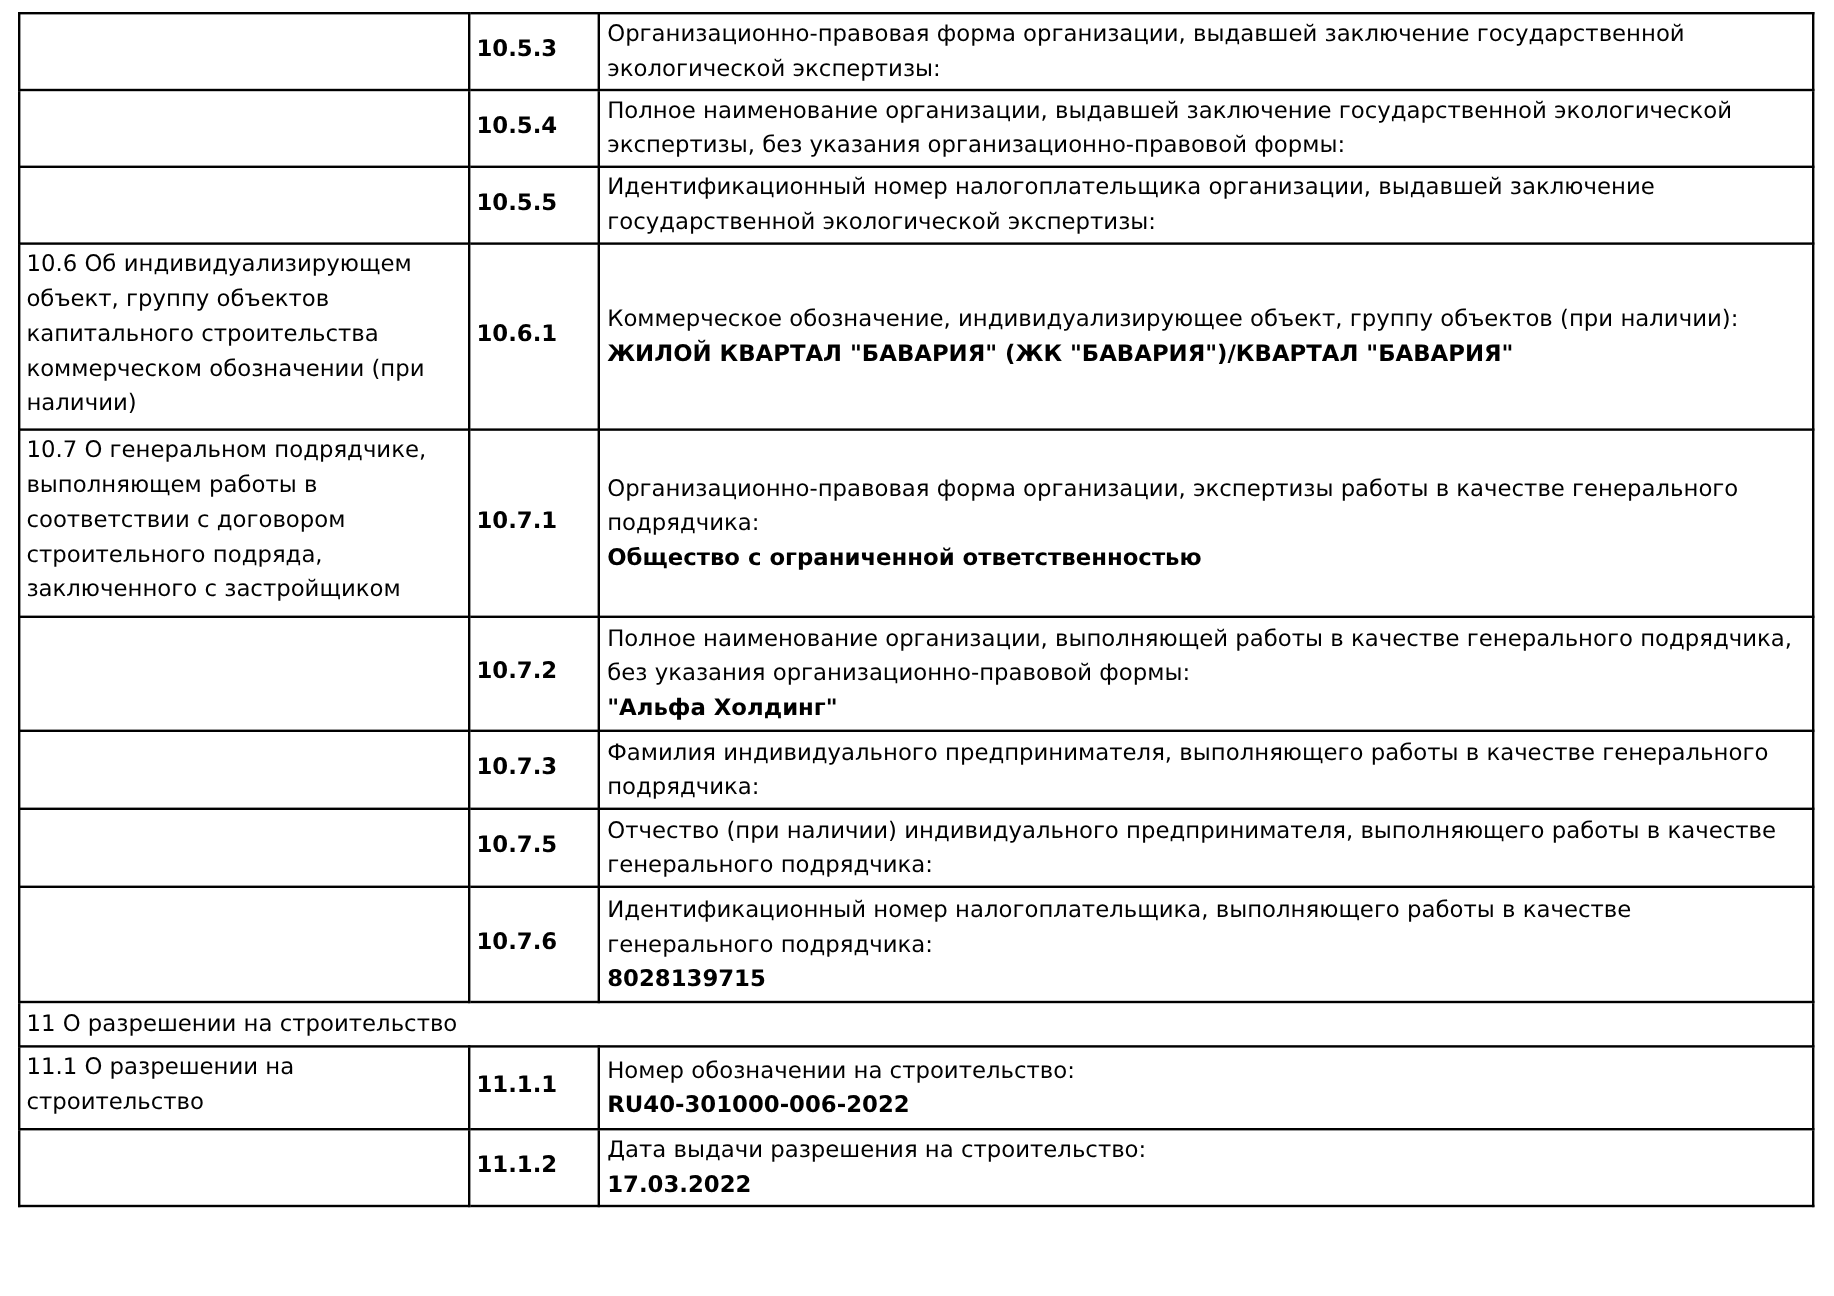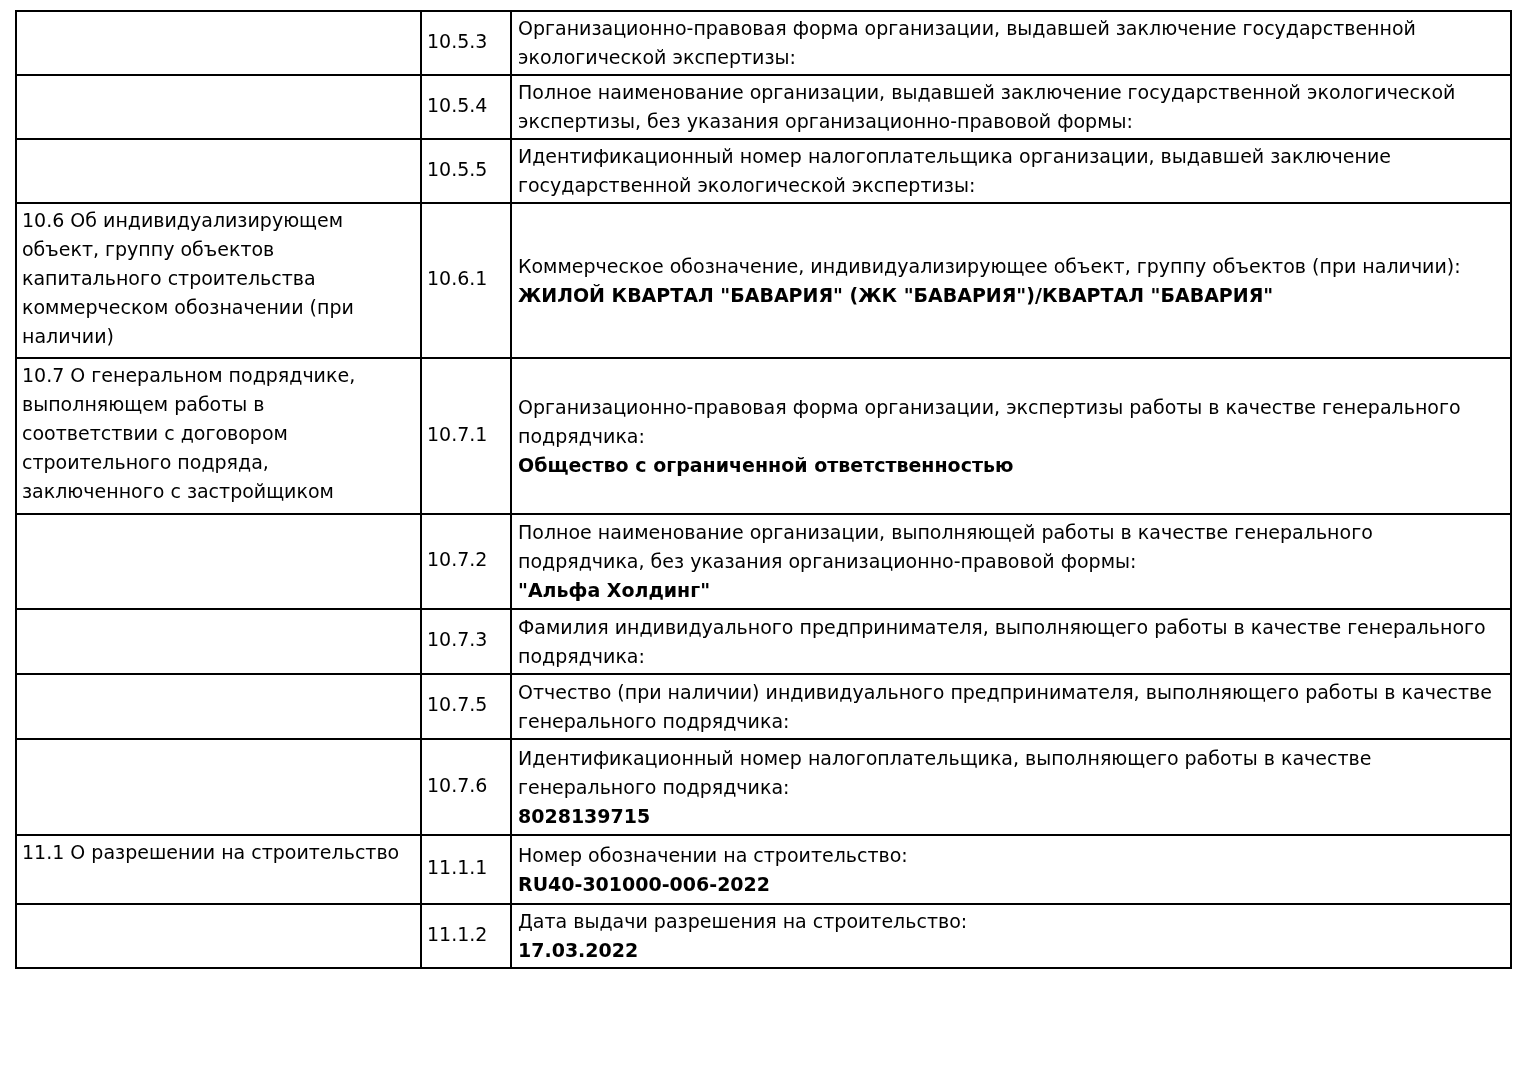--- a/index.html
+++ b/index.html
@@ -17,28 +17,29 @@
     table-layout: fixed;
     width: 1497px;
     margin: 10px 0 0 15px;
     border: 2px solid #000;
   }
   table.decl td {
     border: 2px solid #000;
     overflow: hidden;
   }
   td.c1 {
-    width: 405px;
+    width: 375px;
     vertical-align: top;
     padding: 2px 19px 2px 5px;
   }
   td.c2 {
-    width: 90px;
+    width: 108px;
     vertical-align: middle;
     padding: 2px 4px 6px 5px;
+    font-weight: bold;
   }
   td.c3 {
     vertical-align: middle;
     padding: 2px 10px 2px 6px;
   }
   td.section-header {
     vertical-align: middle;
     padding: 1px 6px 1px 5px;
   }
   .field-value { font-weight: bold; }
@@ -114,20 +115,23 @@
       </td>
     </tr>
     <tr style="height:96px">
       <td class="c1"></td>
       <td class="c2">10.7.6</td>
       <td class="c3">
         <div>Идентификационный номер налогоплательщика, выполняющего работы в качестве генерального подрядчика:</div>
         <div class="field-value">8028139715</div>
       </td>
     </tr>
+    <tr style="height:37px">
+      <td class="section-header" colspan="3">11 О разрешении на строительство</td>
+    </tr>
     <tr style="height:69px">
       <td class="c1">11.1 О разрешении на строительство</td>
       <td class="c2">11.1.1</td>
       <td class="c3">
         <div>Номер обозначении на строительство:</div>
         <div class="field-value">RU40-301000-006-2022</div>
       </td>
     </tr>
     <tr style="height:62px">
       <td class="c1"></td>

